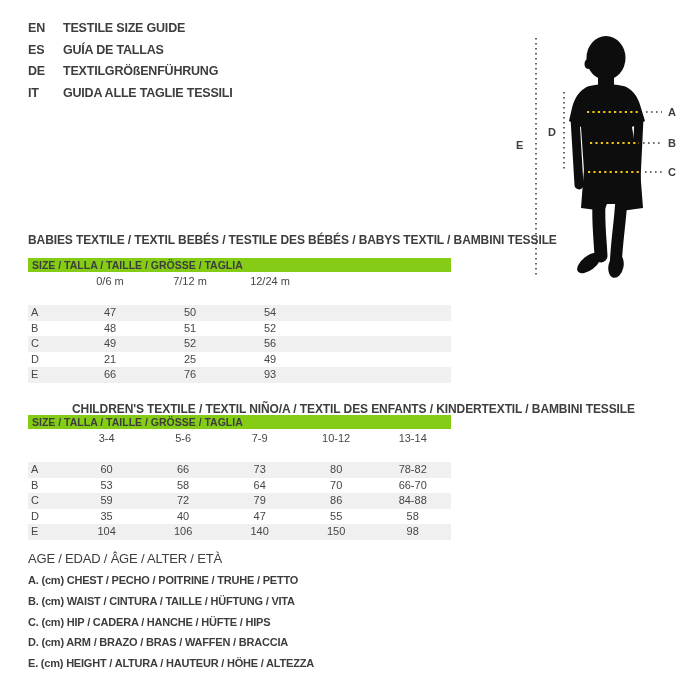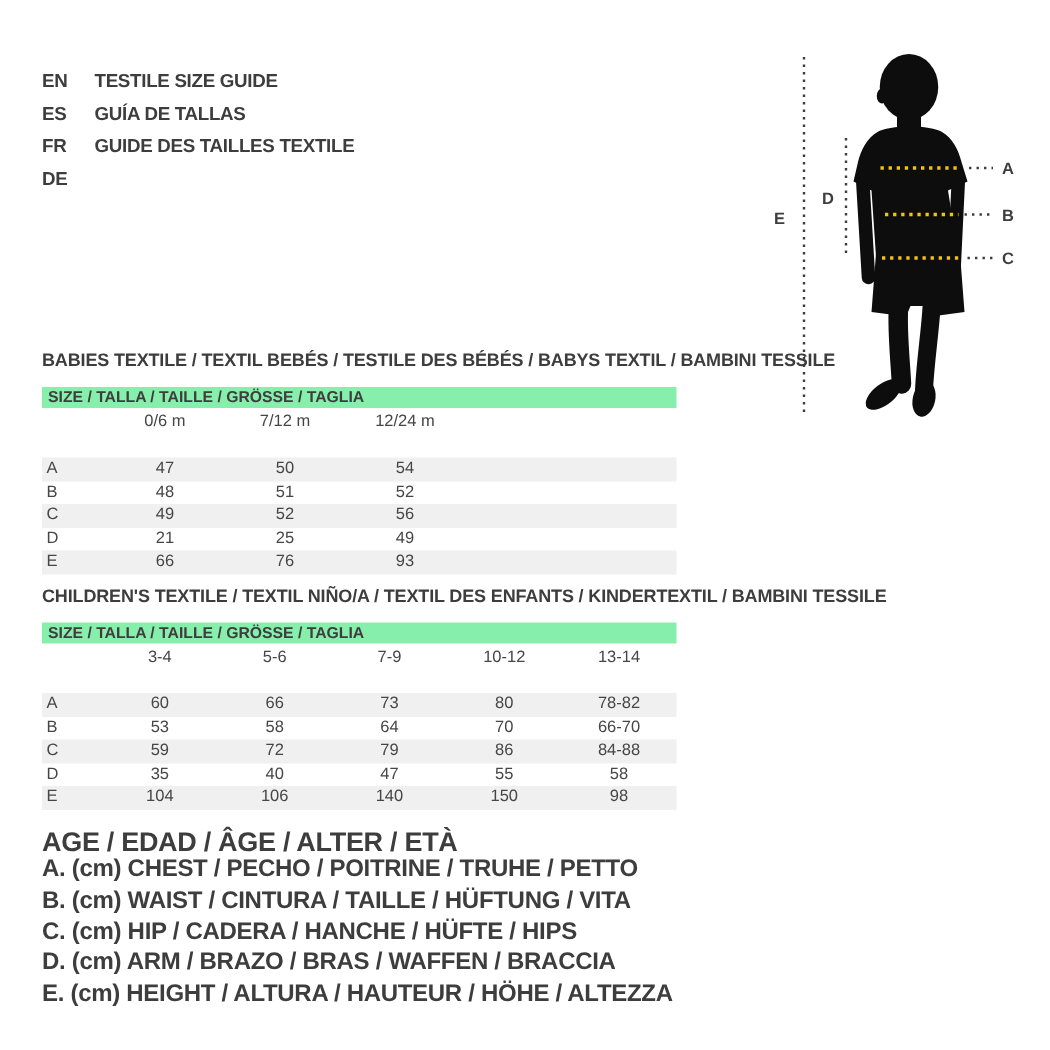--- a/index.html
+++ b/index.html
@@ -2,69 +2,70 @@
 <html><head>
 <meta charset="utf-8">
 <style>
   html,body { margin:0; padding:0; background:#ffffff; }
   .page {
     position:relative; width:700px; height:700px; background:#ffffff;
     font-family:"Liberation Sans", sans-serif; color:#3d3d3d; overflow:hidden;
   }
 
   
-  .lang-list { position:absolute; left:28px; top:44px; }
+  .lang-list { position:absolute; left:28px; top:18px; }
   .lang-row { display:flex; height:21.6px; line-height:21.6px; font-size:12.5px; font-weight:700; letter-spacing:-0.2px; }
   .lang-code { width:35px; }
 
   
   .section-heading { position:absolute; left:28px; font-size:12px; font-weight:700; letter-spacing:-0.1px; white-space:nowrap; }
   .heading-babies { top:233px; }
-  .heading-children { top:390px; }
+  .heading-children { top:402px;margin-left:44px; }
 
   
   .sizetable { position:absolute; left:28px; width:423px; }
   .table-babies { top:258px; }
   .table-children { top:415px; }
-  .sizebar { height:14px; line-height:14px; background:#86efac; font-size:10.5px; font-weight:700; padding-left:4px; box-sizing:border-box; color:#3d3d3d; }
+  .sizebar { height:14px; line-height:14px; background:#84cc16; font-size:10.5px; font-weight:700; padding-left:4px; box-sizing:border-box; color:#3d3d3d; }
   .trow { display:flex; height:15.5px; line-height:15.5px; font-size:11px; color:#464646; }
   .trow.header { height:33px; line-height:19px; }
   .trow.stripe { background:#f0f0f0; }
   .lcell { width:42px; padding-left:3px; box-sizing:border-box; }
   .vcell { width:80px; text-align:center; }
 
   
-  .legend-age { position:absolute; left:28px; top:551px; font-size:18px; font-weight:700; letter-spacing:-0.2px; }
+  .legend-age { position:absolute; left:28px; top:551px; font-size:13px; font-weight:400; letter-spacing:-0.2px; }
   .legend-list { position:absolute; left:28px; top:570px; }
-  .legend-item { height:20.8px; line-height:20.8px; font-size:16px; font-weight:700; letter-spacing:-0.2px; white-space:nowrap; }
+  .legend-item { height:20.8px; line-height:20.8px; font-size:11px; font-weight:700; letter-spacing:-0.2px; white-space:nowrap; }
 
   
   .figure-svg { position:absolute; left:500px; top:20px; }
   .meas-label { font-size:11px; font-weight:700; fill:#3e3e3e; font-family:"Liberation Sans", sans-serif; }
 </style>
 </head>
 <body>
 
 <div class="page">
 
   <div class="lang-list">
     <div class="lang-row">
       <span class="lang-code">EN</span>
       <span class="lang-label">TESTILE SIZE GUIDE</span>
     </div>
     <div class="lang-row">
       <span class="lang-code">ES</span>
       <span class="lang-label">GUÍA DE TALLAS</span>
     </div>
     <div class="lang-row">
-      <span class="lang-code">FR</span>
-      <span class="lang-label">GUIDE DES TAILLES TEXTILE</span>
-    </div>
-    <div class="lang-row">
       <span class="lang-code">DE</span>
+      <span class="lang-label">TEXTILGRÖßENFÜHRUNG</span>
+    </div>
+    <div class="lang-row">
+      <span class="lang-code">IT</span>
+      <span class="lang-label">GUIDA ALLE TAGLIE TESSILI</span>
     </div>
   </div>
 
   <svg class="figure-svg" width="185" height="262" viewBox="0 0 185 262">
 
     <g fill="#0d0d0d" stroke="none">
       <ellipse cx="106" cy="38" rx="19.5" ry="22"></ellipse>
       <ellipse cx="88" cy="44" rx="3.5" ry="5"></ellipse>
       <rect x="98" y="50" width="16" height="15"></rect>
       <path d="M 85 68 C 92 63 121 63 128 68 C 135 72 139 80 141 88 L 145 101 L 132 107 L 139 151 L 84 151 L 81 107 L 69 101 L 72 88 C 74 80 78 72 85 68 Z"></path>

